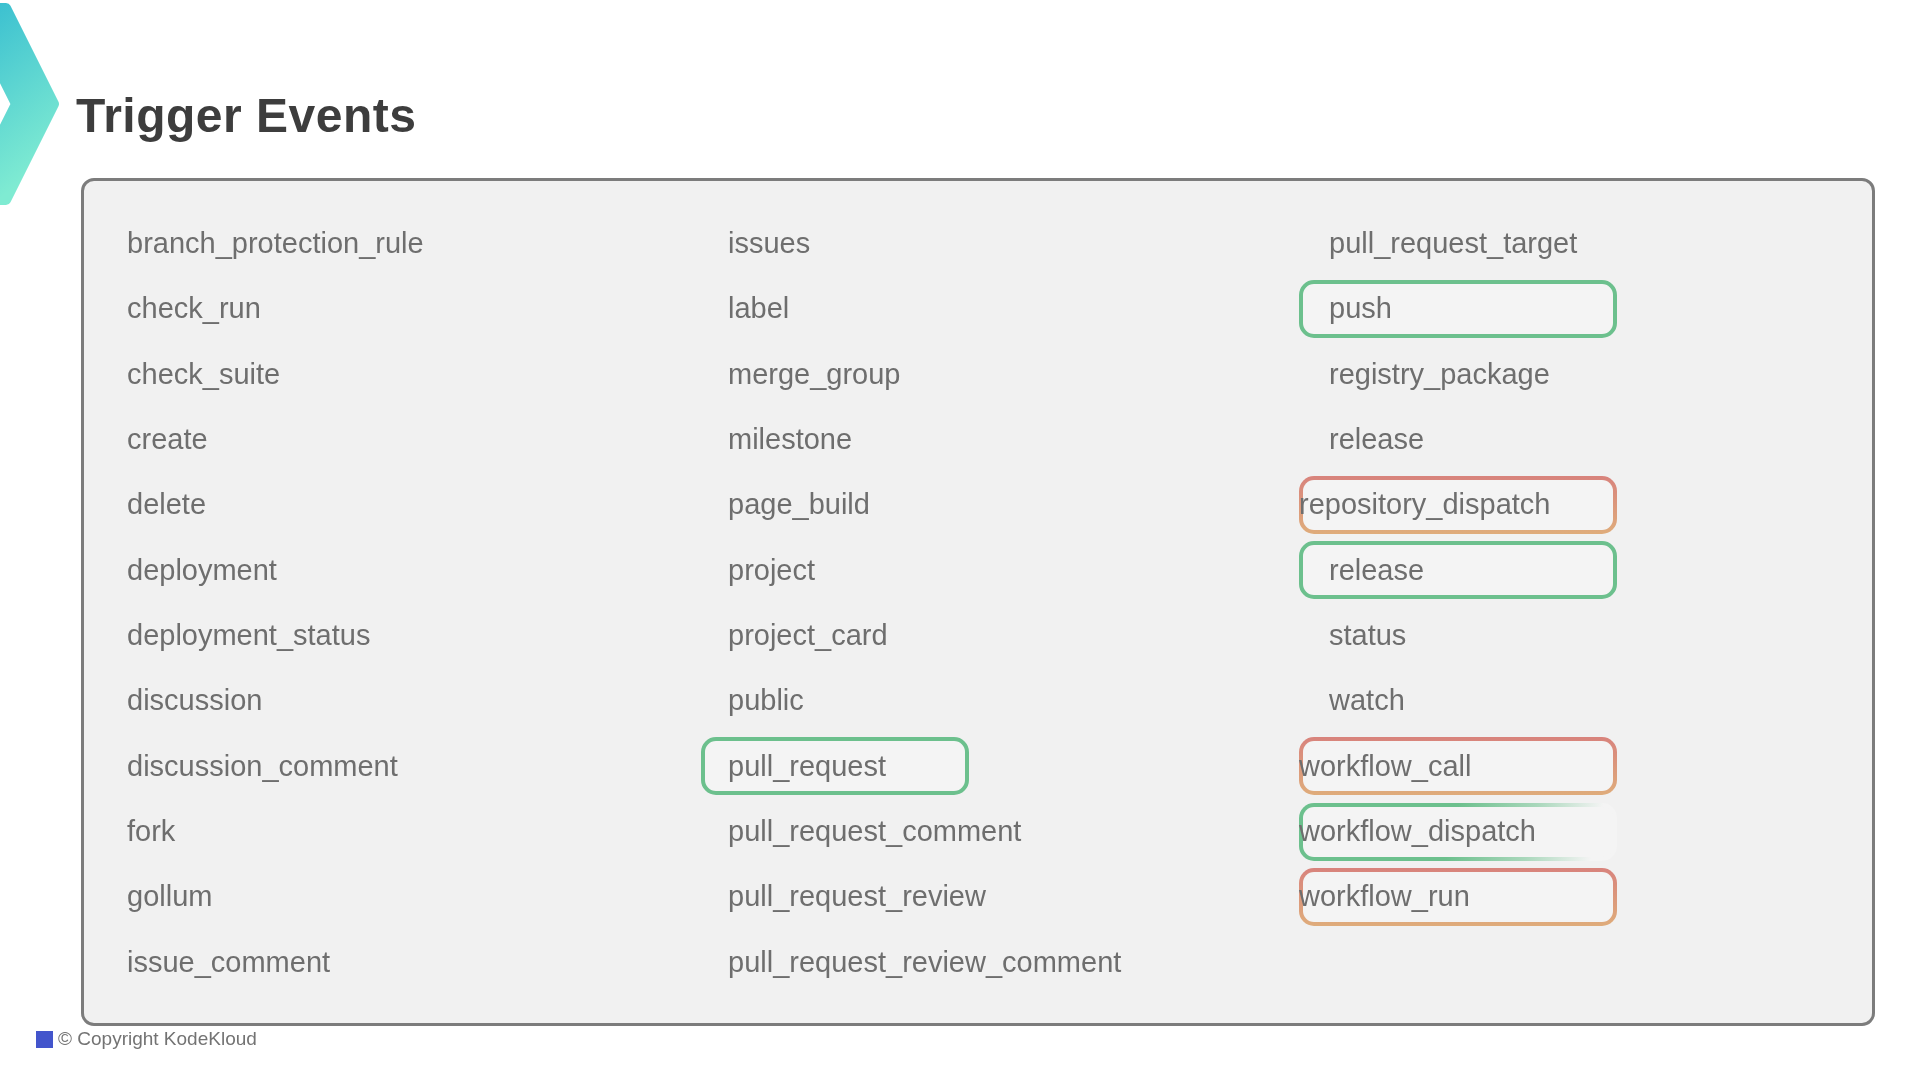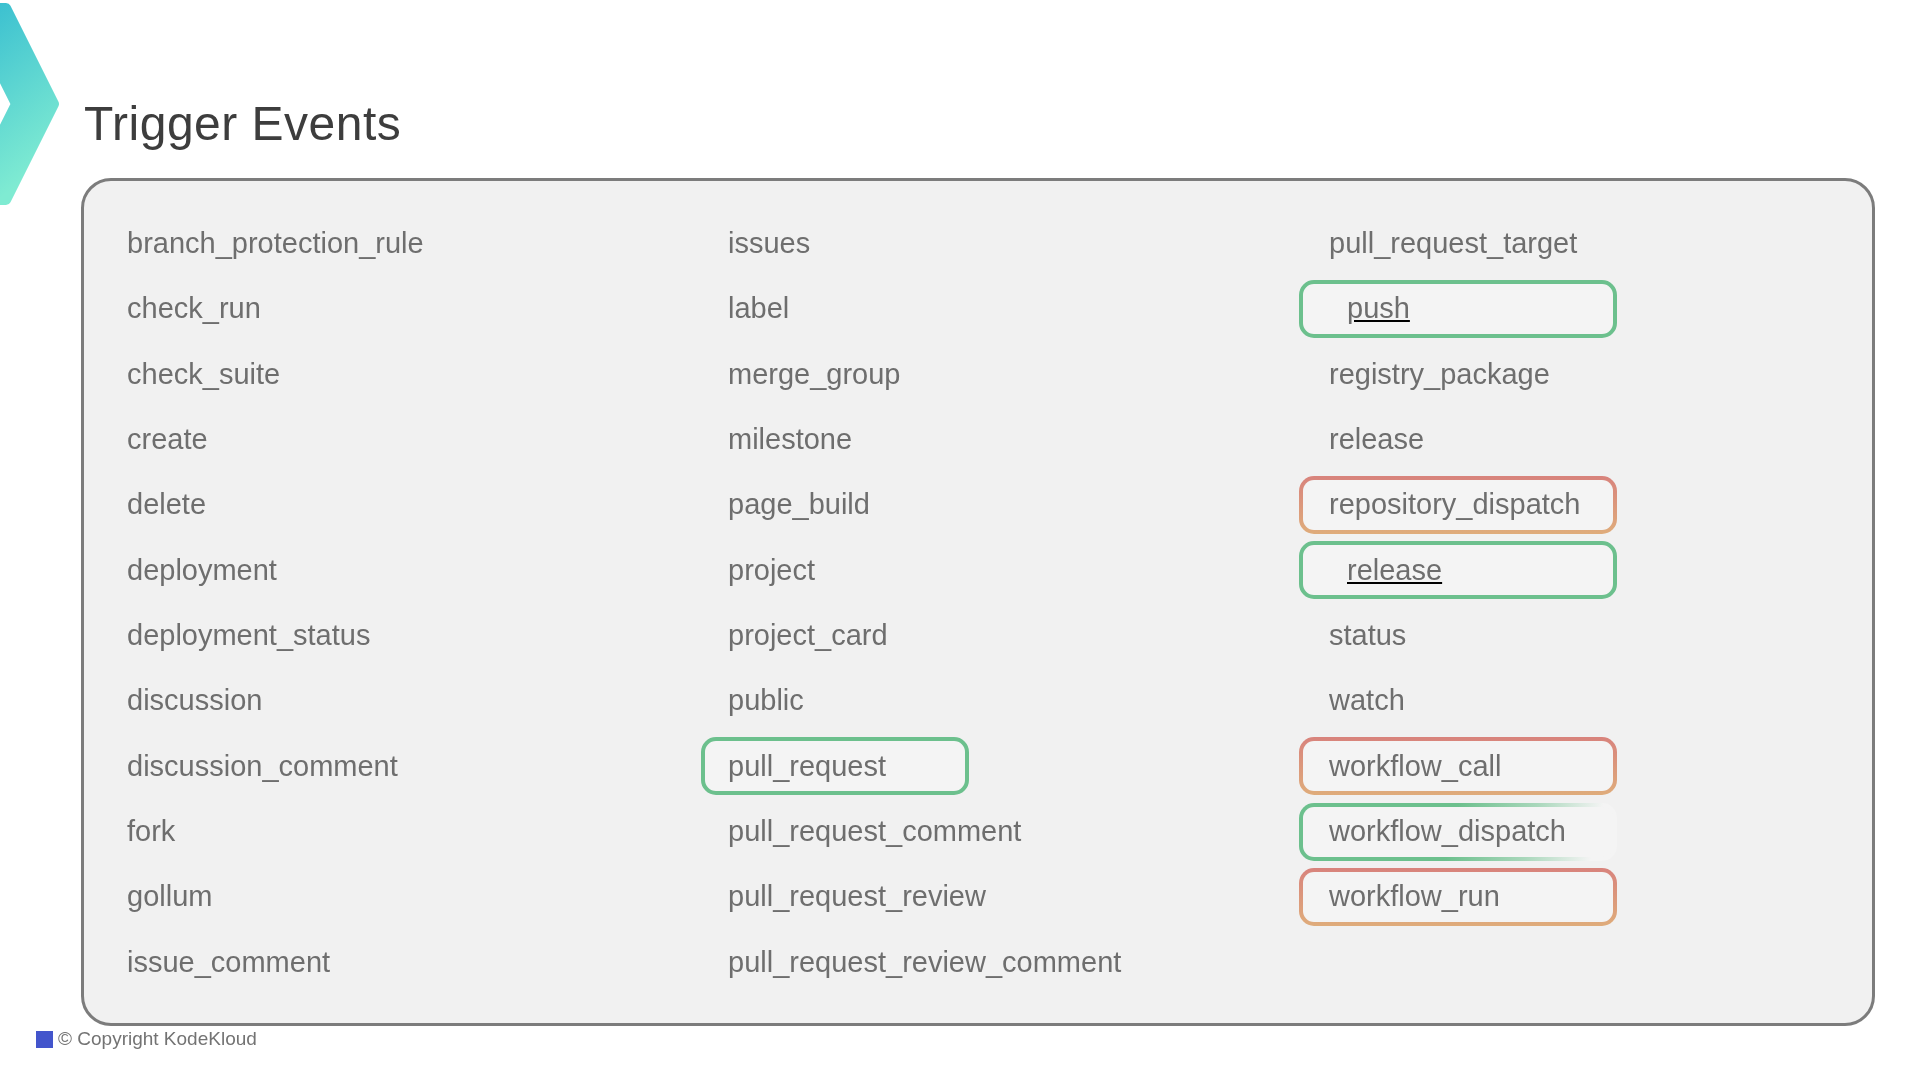--- a/index.html
+++ b/index.html
@@ -3,49 +3,49 @@
 <meta charset="utf-8">
 <style>
   html,body{margin:0;padding:0;background:#fff;}
   .slide{
     position:relative; width:1920px; height:1080px; overflow:hidden;
     background:#ffffff; font-family:"Liberation Sans", sans-serif;
   }
   
   .logo-svg{position:absolute; left:0; top:22px; overflow:visible;}
   .page-title{
-    position:absolute; left:76px; top:88px; margin:8px;
-    font-size:48px; font-weight:400; color:var(--title-text);
+    position:absolute; left:76px; top:88px; margin:0;
+    font-size:48px; font-weight:700; color:var(--title-text);
     letter-spacing:0.5px;
   }
   
   .panel{
     position:absolute; left:81px; top:178px; width:1794px; height:848px;
     box-sizing:border-box; background:var(--panel-bg);
-    border:3.5px solid var(--panel-border); border-radius:30px;
+    border:3.5px solid var(--panel-border); border-radius:13px;
   }
   .grid{
     box-sizing:border-box; width:100%; height:100%;
     padding:30px 20px 28px 43px;
     display:grid; grid-template-columns:601px 601px 1fr;
     grid-template-rows:repeat(12, 1fr); grid-auto-flow:column;
   }
   .cell{display:flex; align-items:center;}
   .label{font-size:29px; color:var(--item-text); white-space:nowrap;}
   
   .hl{
     position:relative; box-sizing:border-box; height:58px;
     display:flex; align-items:center; border-radius:15px;
   }
   .hl .label{position:relative; z-index:2;}
   .hl-c2{width:268px; margin-left:-27px; padding-left:27px;text-align:center;}
-  .hl-c3{width:318px; margin-left:-30px; padding-left:30px;}
+  .hl-c3{width:318px; margin-left:-30px; }
   .hl-green{border:4px solid var(--green); background:var(--box-fill);}
   .hl-green.hl-c2{padding-left:23px;}
-  .hl-green.hl-c3{padding-left:44px;text-decoration:underline;}
+  .hl-green.hl-c3{padding-left:26px;}
   .hl-red-orange, .hl-green-fade{background:var(--box-fill);}
   .hl-red-orange::before{
     content:""; position:absolute; inset:0; border-radius:15px; z-index:0;
     background:linear-gradient(180deg, var(--ro-top), var(--ro-bottom));
   }
   .hl-green-fade::before{
     content:""; position:absolute; inset:0; border-radius:15px; z-index:0;
     background:linear-gradient(103deg, var(--green) 48%,
               rgba(108,192,141,0.55) 72%, rgba(108,192,141,0) 92%);
   }

